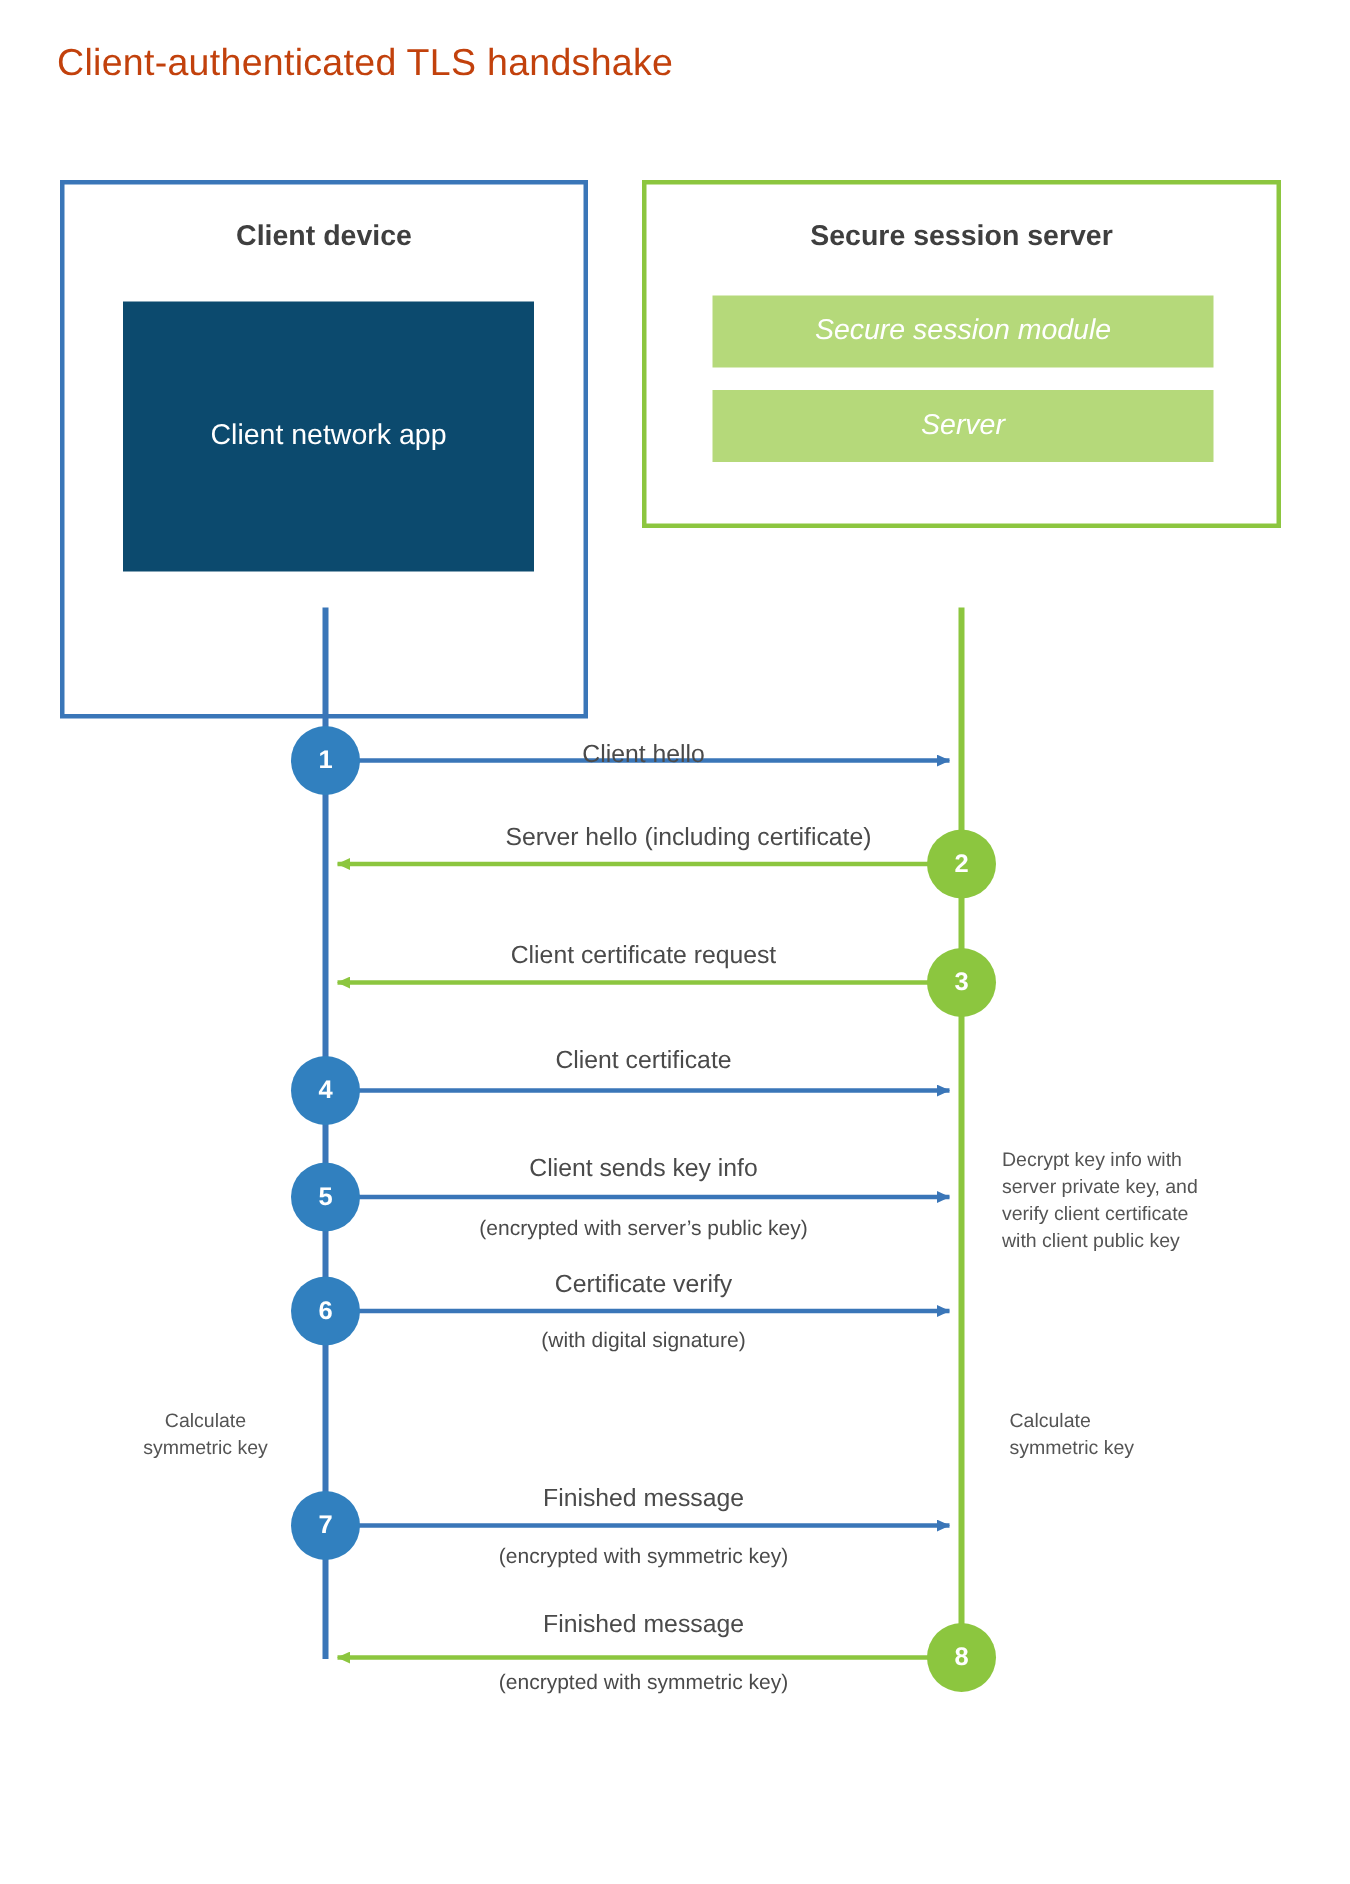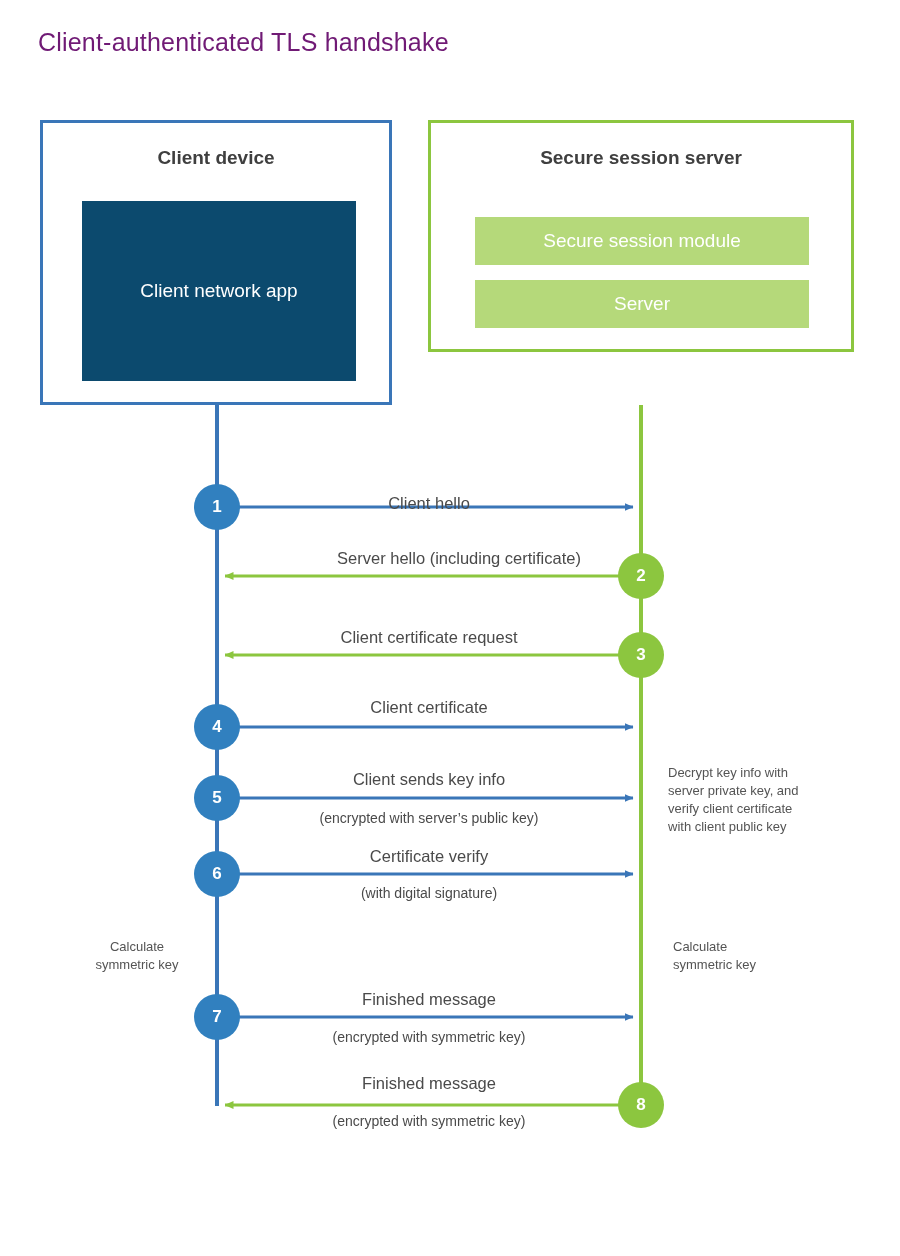--- a/index.html
+++ b/index.html
@@ -19,35 +19,35 @@
     position: absolute;
     inset: 0;
   }
   
   #page-title {
     position: absolute;
     left: 38px;
     top: 28px;
     font-size: 25px;
     font-weight: 400;
-    color: #701a75;
+    color: #c2410c;
     letter-spacing: 0.2px;
     white-space: nowrap;
   }
   
   .actor-box {
     position: absolute;
     background: #ffffff;
     box-sizing: border-box;
   }
   #client-box {
     left: 40px;
     top: 120px;
     width: 352px;
-    height: 285px;
+    height: 359px;
     border: 3px solid #3a76b8;
   }
   #server-box {
     left: 428px;
     top: 120px;
     width: 426px;
     height: 232px;
     border: 3px solid #8cc63f;
   }
   .actor-title {
@@ -70,22 +70,23 @@
     align-items: center;
     justify-content: center;
     text-align: center;
     line-height: 1.35;
     box-sizing: border-box;
     padding: 0 12px;
   }
   .server-module-list {
     position: absolute;
     left: 44px;
-    top: 94px;
+    top: 74px;
     width: 334px;
+    font-style: italic;
   }
   .server-module {
     height: 48px;
     background: #b5d97a;
     color: #ffffff;
     font-size: 19px;
     display: flex;
     align-items: center;
     justify-content: center;
     margin-bottom: 15px;

